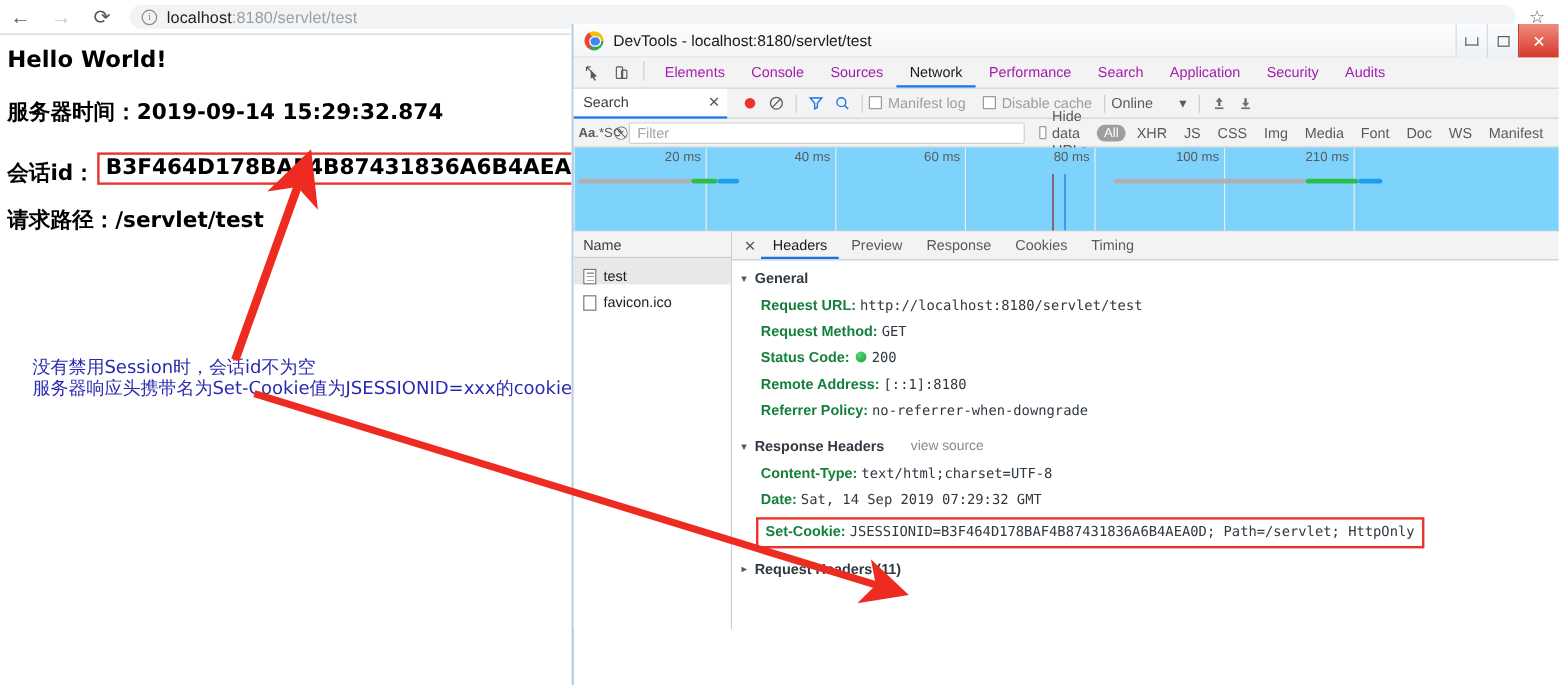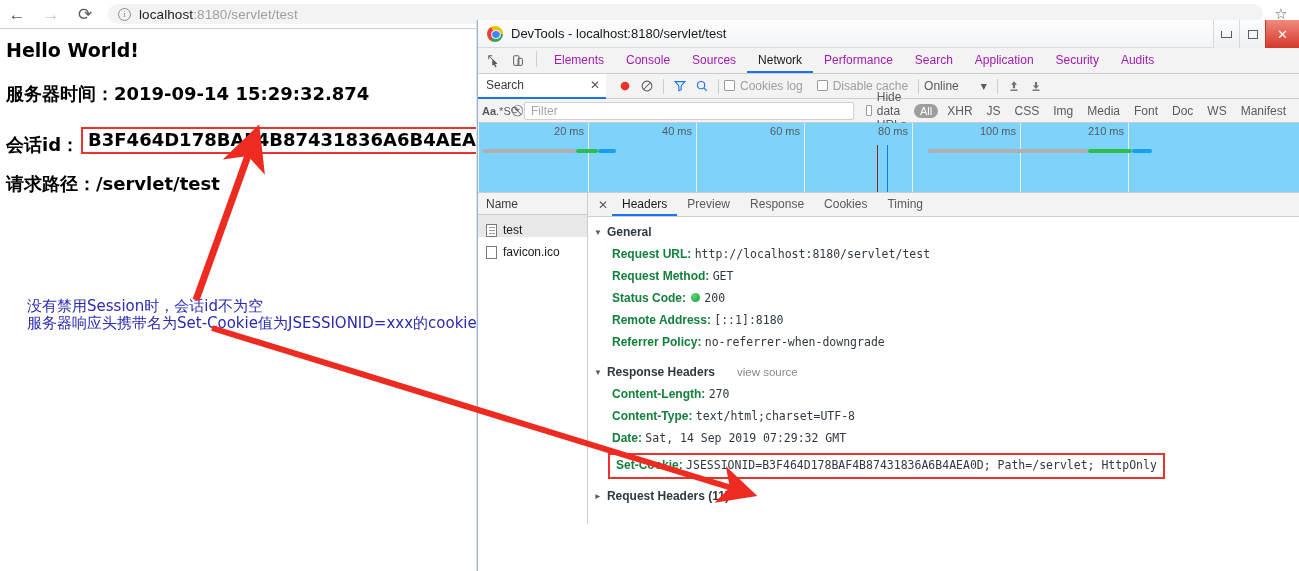--- a/index.html
+++ b/index.html
@@ -180,21 +180,21 @@
   }
   .tl-tick{ position:absolute; top:0; width:1px; height:70px; background:#ececec; }
   .tl-label{
     position:absolute; top:2px; font-size:11px; color:#5a5a5a;
     transform:translateX(-100%); padding-right:4px; white-space:nowrap;
   }
   .wf-bar{ position:absolute; height:4px; border-radius:2px; }
 
   
   #dt-body{ position:relative; height:331px; display:flex; background:#fff;}
-  #req-list{ width:110px; border-right:1px solid #cdcdcd; }
+  #req-list{ width:132px; border-right:1px solid #cdcdcd; }
   #req-head{
     height:22px; line-height:22px; font-size:12px; color:#3c3c3c; padding-left:8px;
     background:#f3f3f3; border-bottom:1px solid #cdcdcd;
   }
   .req-row{ height:22px; display:flex; align-items:flex-end; padding-left:8px; font-size:12px; color:#1a1a1a;}
   .req-row.selected{ background:#e8e8e8; }
   .doc-ico{
     width:11px;height:13px;border:1px solid #7a7a7a;background:#fff;margin-right:6px;flex:0 0 auto;
     position:relative;
   }
@@ -335,21 +335,21 @@
         </svg>
     </div>
     <div class="net-ctrl">
       <svg width="14" height="14" viewBox="0 0 16 16">
           <circle cx="7" cy="7" r="4.2" fill="none" stroke="#1a73e8" stroke-width="1.3"></circle>
           <line x1="10.2" y1="10.2" x2="13.5" y2="13.5" stroke="#1a73e8" stroke-width="1.4"></line>
         </svg>
     </div>
     <div class="vsep"></div>
     <label class="ctrl-label dim">
-      <span class="cb"></span><span>Cookies log</span>
+      <span class="cb"></span><span>Manifest log</span>
     </label>
     <label class="ctrl-label dim" style="margin-left:14px">
       <span class="cb"></span><span>Disable cache</span>
     </label>
     <div class="vsep" style="margin-left:10px"></div>
     <div id="online-sel">
       <span>Online</span>
       <span>▾</span>
     </div>
     <div class="vsep" style="margin-left:10px"></div>
@@ -468,24 +468,20 @@
           <span class="hdr-name">Referrer Policy:</span>
           <span class="hdr-val">no-referrer-when-downgrade</span>
         </div>
 
         <div class="sec-title" style="margin-top:12px">
           <span class="tri">▼</span>
           <span>Response Headers</span>
           <span class="view-source">view source</span>
         </div>
         <div class="hdr-row">
-          <span class="hdr-name">Content-Length:</span>
-          <span class="hdr-val">270</span>
-        </div>
-        <div class="hdr-row">
           <span class="hdr-name">Content-Type:</span>
           <span class="hdr-val">text/html;charset=UTF-8</span>
         </div>
         <div class="hdr-row">
           <span class="hdr-name">Date:</span>
           <span class="hdr-val">Sat, 14 Sep 2019 07:29:32 GMT</span>
         </div>
 
         <div id="setcookie-row">
           <span class="hdr-name">Set-Cookie:</span>

